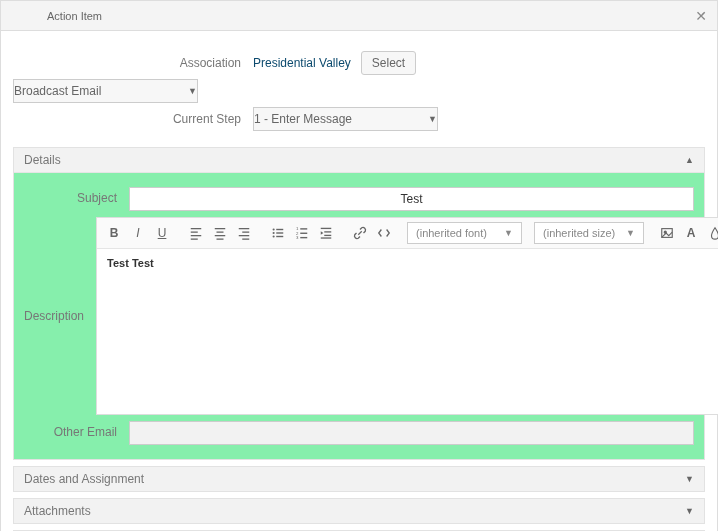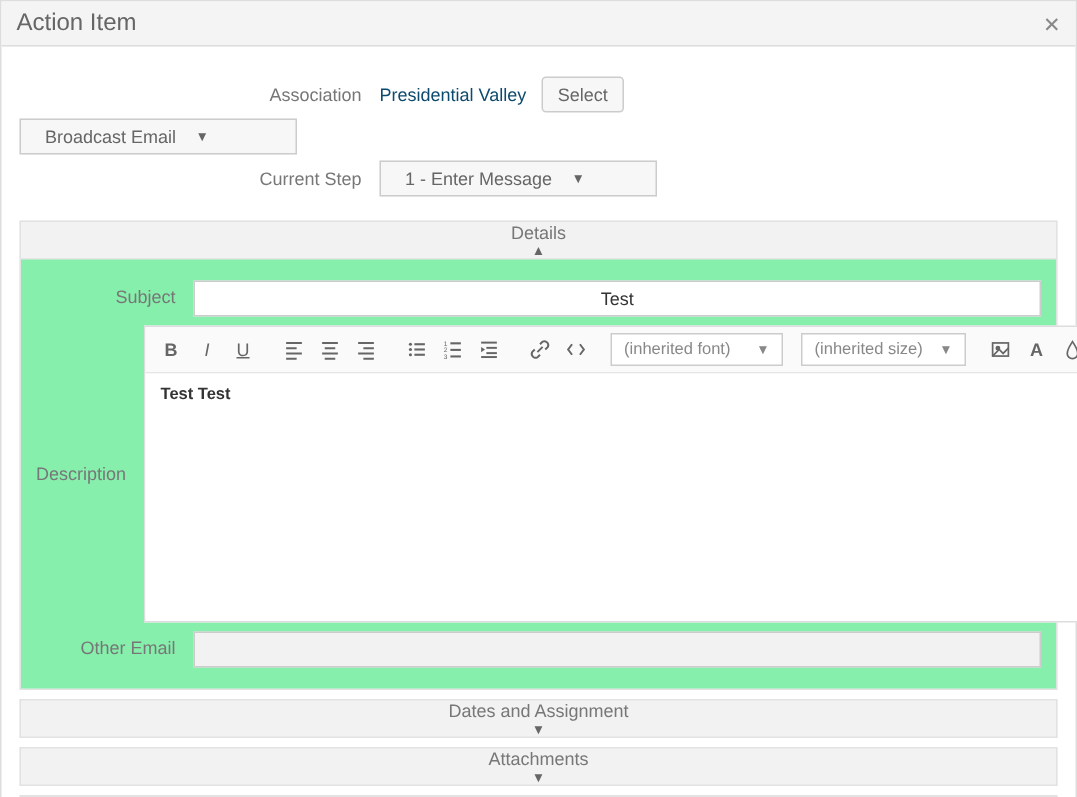--- a/index.html
+++ b/index.html
@@ -1,31 +1,31 @@
 <!DOCTYPE html>
 <html><head>
 <meta charset="utf-8">
 <style>
   * { box-sizing: border-box; }
   html, body { margin: 0; padding: 0; font-family: Arial, "Helvetica Neue", Helvetica, sans-serif; font-size: 12px; color: #555; background: #fff; }
   .dialog { width: 718px; border: 1px solid #ddd; background: #fff; }
   .title-bar { height: 30px; line-height: 30px; padding: 0 10px; border-bottom: 1px solid #ddd; background: #f4f4f4; display: flex; justify-content: space-between; align-items: center; color: #666; }
-  .title-bar .title { font-size: 16px; }
+  .title-bar .title { font-size: 11px; margin-left: 36px; }
   .title-bar .close-x { font-size: 14px; color: #888; cursor: pointer; }
   .content { padding: 8px 12px 10px 12px; }
   .top-form { padding: 8px 0 6px 0; }
   .form-row { display: flex; align-items: center; margin: 4px 0; }
   .form-row .label { width: 240px; text-align: right; padding-right: 12px; color: #777; font-size: 12px; }
   .form-row .control { display: flex; align-items: center; gap: 10px; }
   .sel-btn { display: inline-block; padding: 4px 10px; border: 1px solid #ccc; border-radius: 3px; background: #f7f7f7; color: #666; cursor: pointer; font-size: 12px; }
-  .combo { display: inline-flex; align-items: center; justify-content: flex-start; width: 185px; height: 24px; padding: 0 16px; border: 1px solid #ccc; background: #f7f7f7; color: #666; font-size: 12px; cursor: pointer; gap: 13px; }
+  .combo { display: inline-flex; align-items: center; justify-content: space-between; width: 185px; height: 24px; padding: 0 0; border: 1px solid #ccc; background: #f7f7f7; color: #666; font-size: 12px; cursor: pointer; gap: 13px; }
   .combo .tri { font-size: 9px; color: #666; }
 
   .acc { border: 1px solid #e2e2e2; background: #f2f2f2; margin-top: 6px; }
-  .acc-header { display: flex; justify-content: space-between; align-items: center; height: 24px; padding: 0 10px; color: #777; font-size: 12px; cursor: pointer; flex-direction: column; }
+  .acc-header { display: flex; justify-content: space-between; align-items: center; height: 24px; padding: 0 10px; color: #777; font-size: 12px; cursor: pointer; }
   .acc-header .tri { font-size: 9px; color: #666; }
   .acc-body { background: #86efac; padding: 8px 10px; border-top: 1px solid #e5e5e5; }
 
   .det-row { display: flex; align-items: flex-start; margin: 6px 0; }
   .det-label { width: 105px; text-align: right; padding-right: 12px; color: #777; padding-top: 4px; font-size: 12px; }
   .det-control { flex: 1; }
   .text-input { width: 100%; height: 24px; border: 1px solid #ccc; padding: 0 8px; font-size: 12px; color: #333; text-align: center; }
   .readonly { background: #f2f2f2; color: #888; }
 
   .editor-wrap { border: 1px solid #ddd; background: #fff; }

